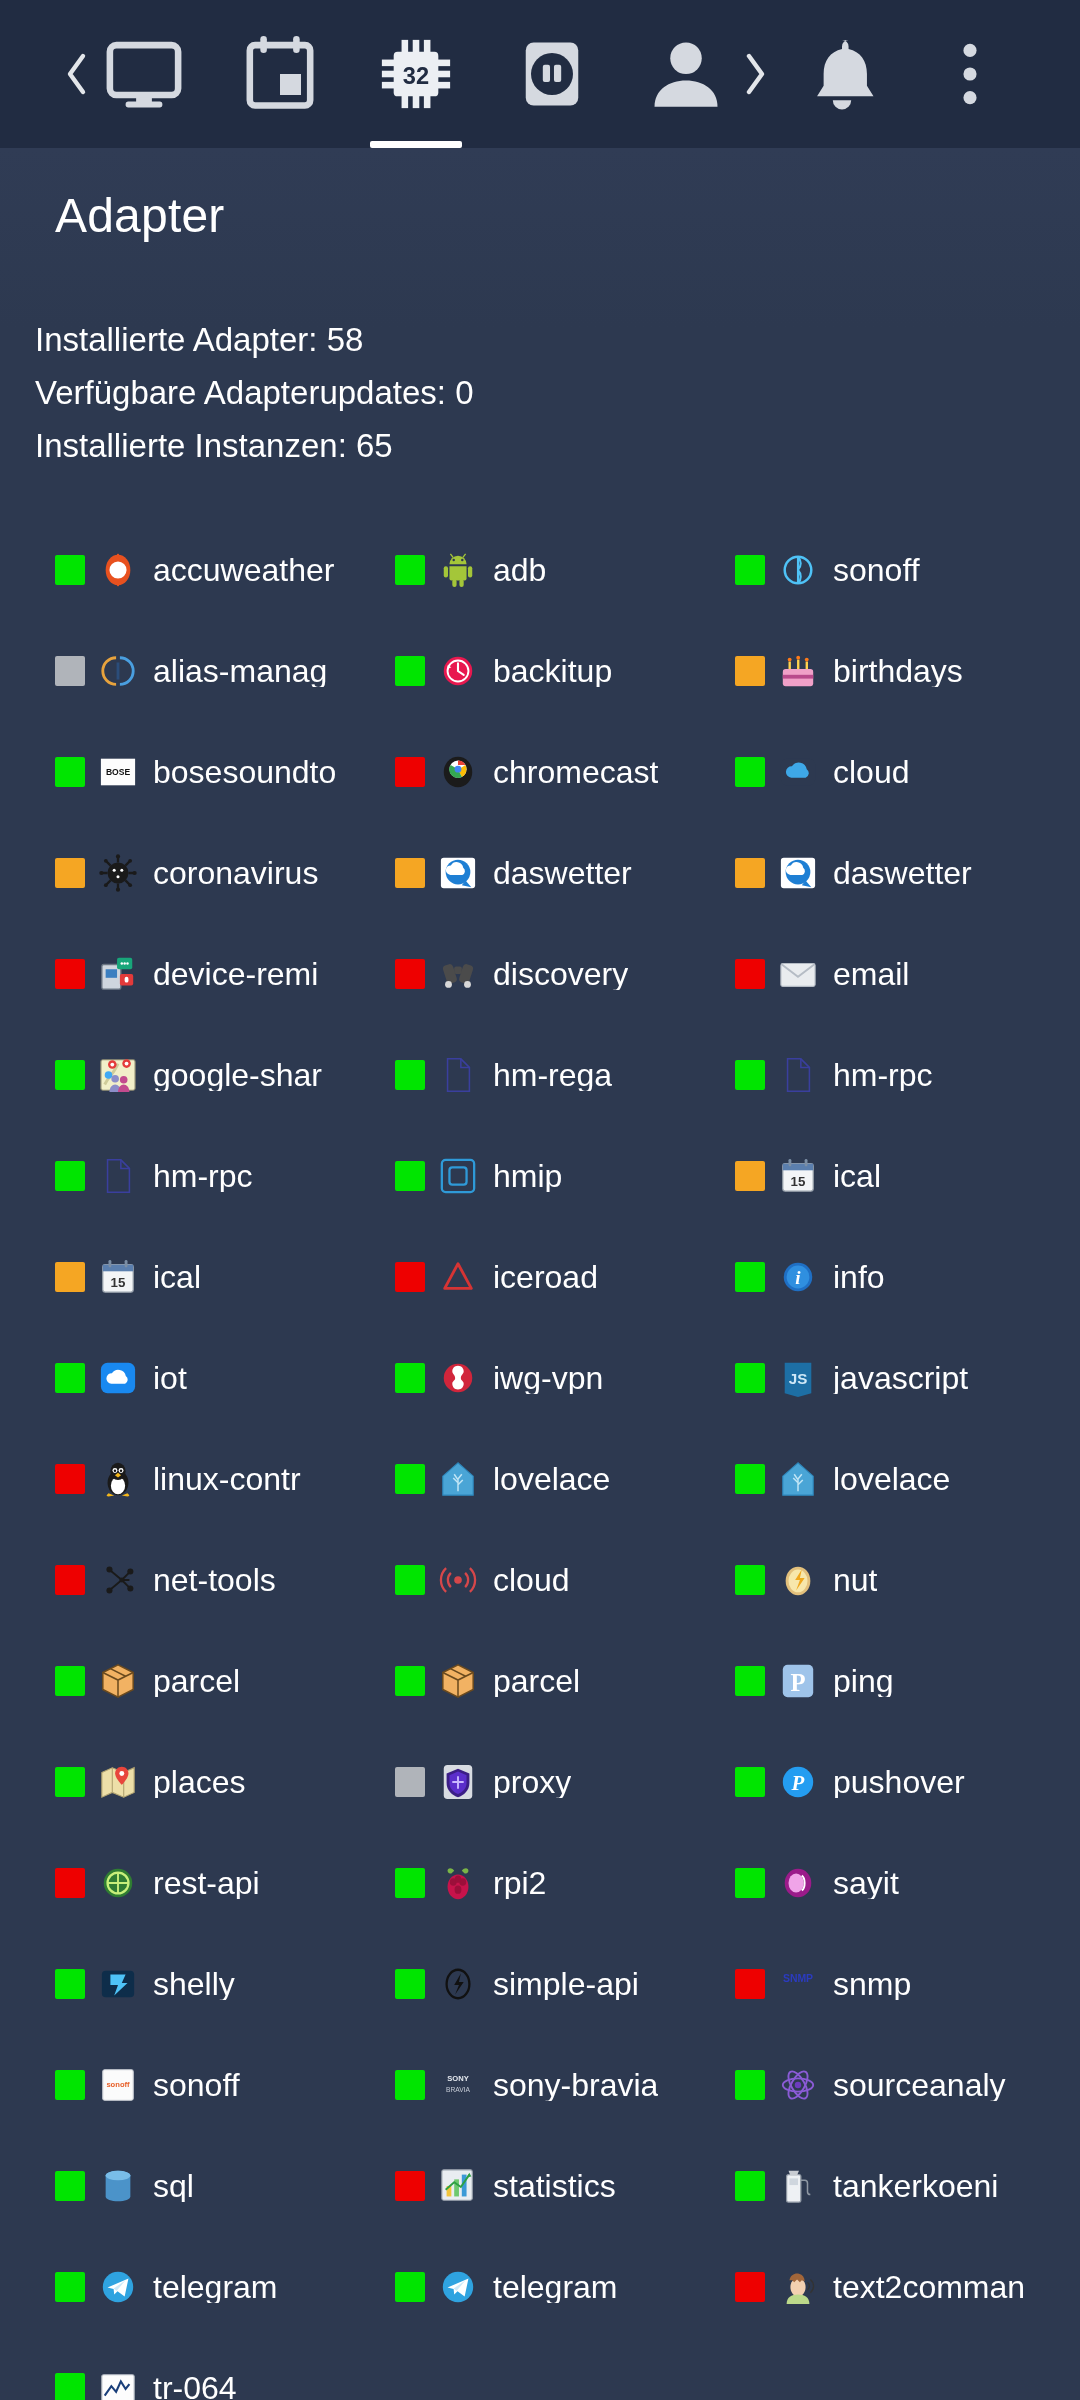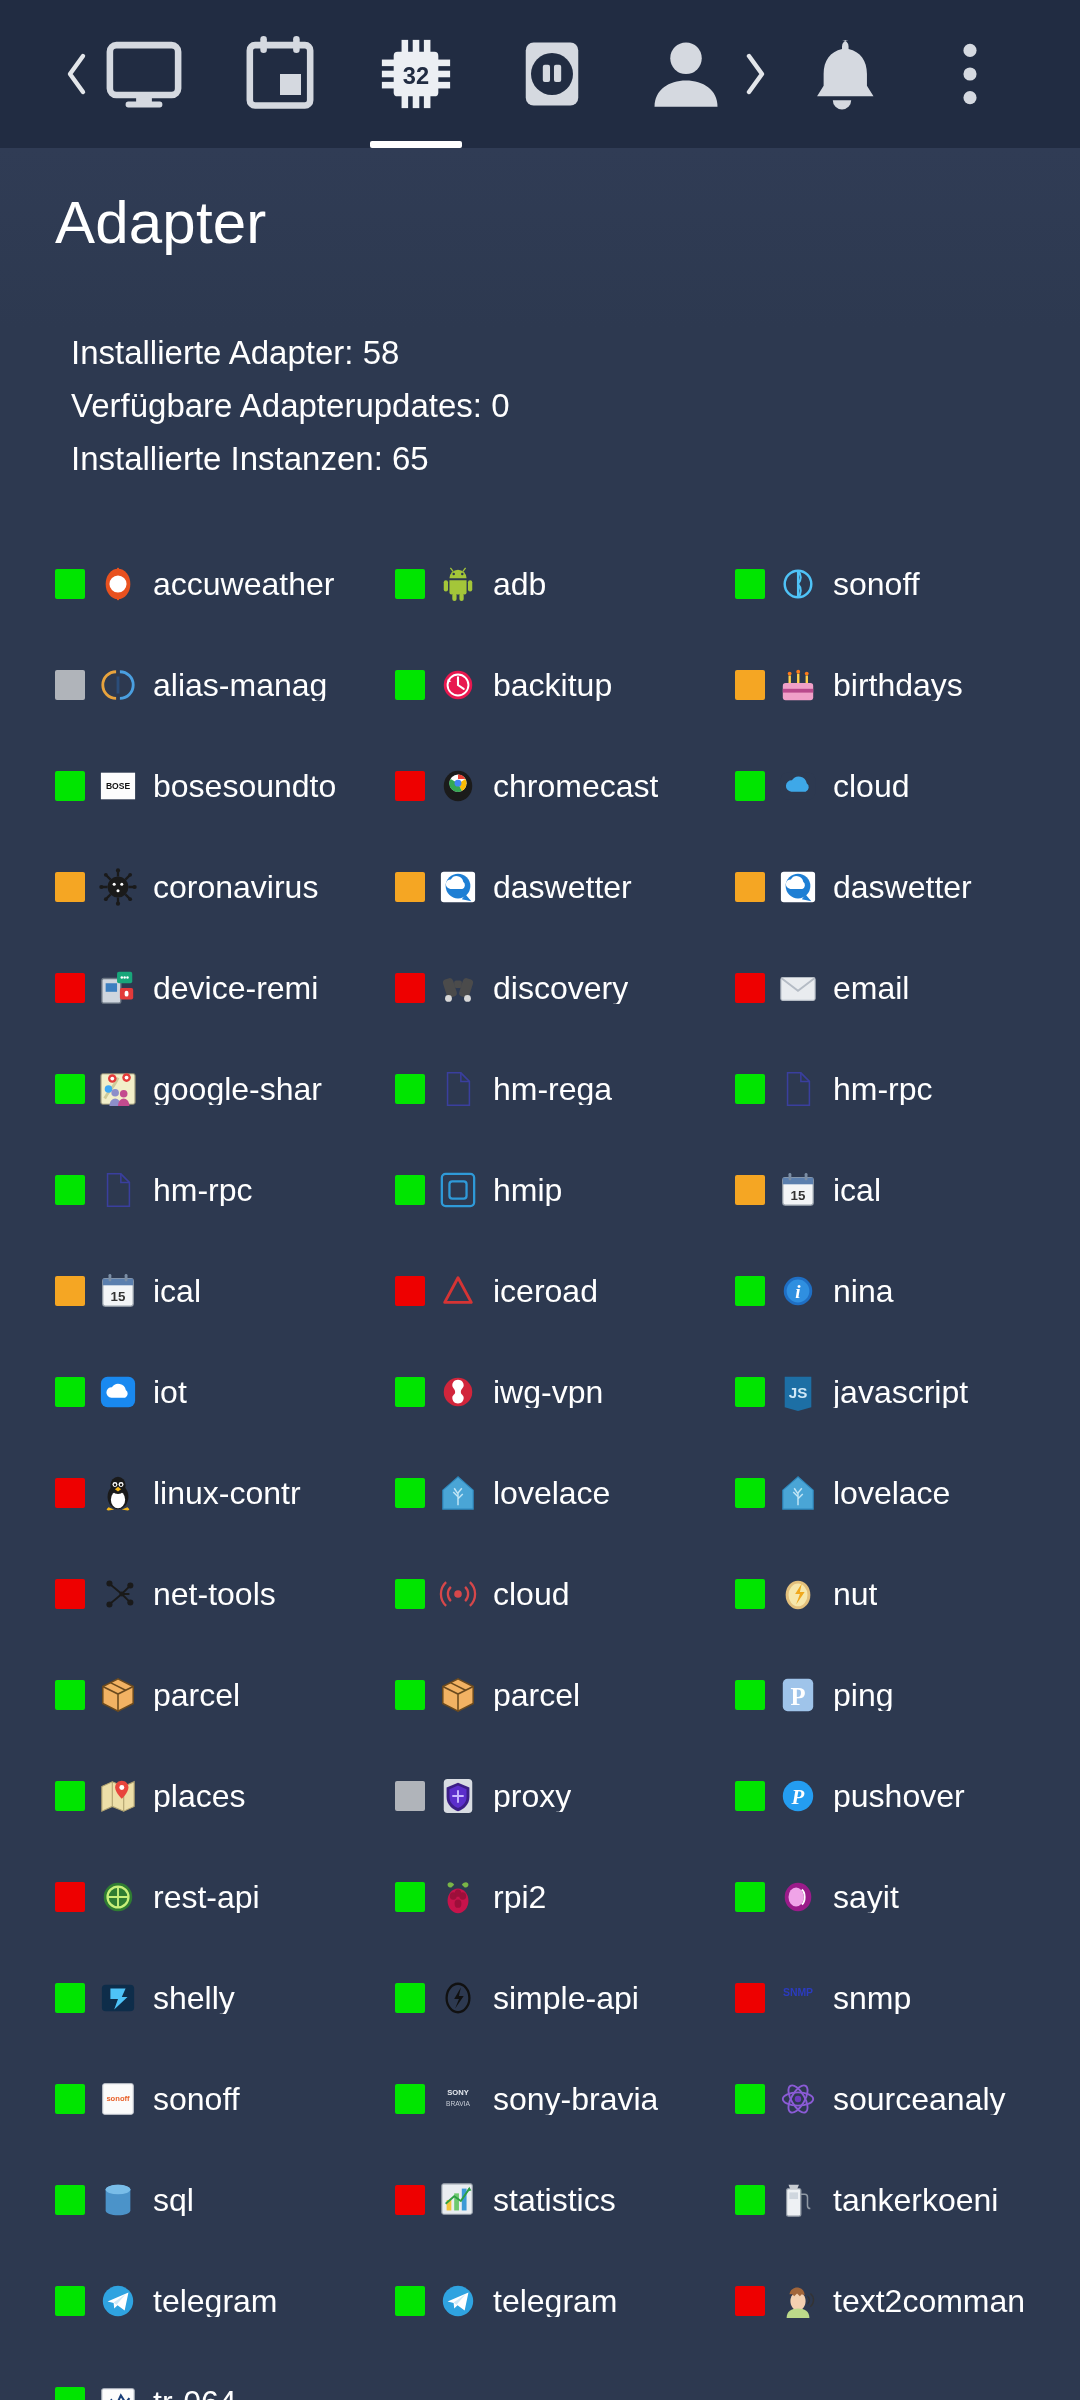--- a/index.html
+++ b/index.html
@@ -65,30 +65,30 @@
   #page {
     position: relative;
     width: 1080px;
     height: 2252px;
     background: #2d3952;
     background: linear-gradient(180deg, #303c55 0%, #2d3950 8%, #2d3950 100%);
     padding: 0;
   }
 
   #page-title {
-    font-size: 60px;
+    font-size: 48px;
     font-weight: 400;
     color: #ffffff;
     padding: 42px 0 0 55px;
     letter-spacing: 0.2px;
     line-height: 1.1;
   }
 
   #stats {
-    padding: 70px 0 0 71px;
+    padding: 70px 0 0 35px;
   }
   .stat-line {
     font-size: 33px;
     color: #ffffff;
     line-height: 53px;
     font-weight: 400;
   }
 
   
   #adapter-grid {
@@ -546,21 +546,21 @@
       </div>
       <div class="adapter-item">
         <span class="status-box" style="background: rgb(0, 229, 0);"></span>
         <span class="adapter-icon">
           <svg viewBox="0 0 40 40">
             <circle cx="20" cy="20" r="15" fill="#1f6fc4"></circle>
             <circle cx="20" cy="20" r="12" fill="#2f8fe0"></circle>
             <text x="20" y="27" text-anchor="middle" font-family="Liberation Serif, serif" font-size="20" font-style="italic" font-weight="bold" fill="#fff">i</text>
           </svg>
         </span>
-        <span class="adapter-name">nina</span>
+        <span class="adapter-name">info</span>
       </div>
       <div class="adapter-item">
         <span class="status-box" style="background: rgb(0, 229, 0);"></span>
         <span class="adapter-icon">
           <svg viewBox="0 0 40 40">
             <rect x="2" y="4" width="36" height="32" rx="7" fill="#1989f0"></rect>
             <path d="M13 26a5.5 5.5 0 0 1 .6-11 8 8 0 0 1 14.6 3A4.6 4.6 0 0 1 27.5 26z" fill="#fff"></path>
           </svg>
         </span>
         <span class="adapter-name">iot</span>

